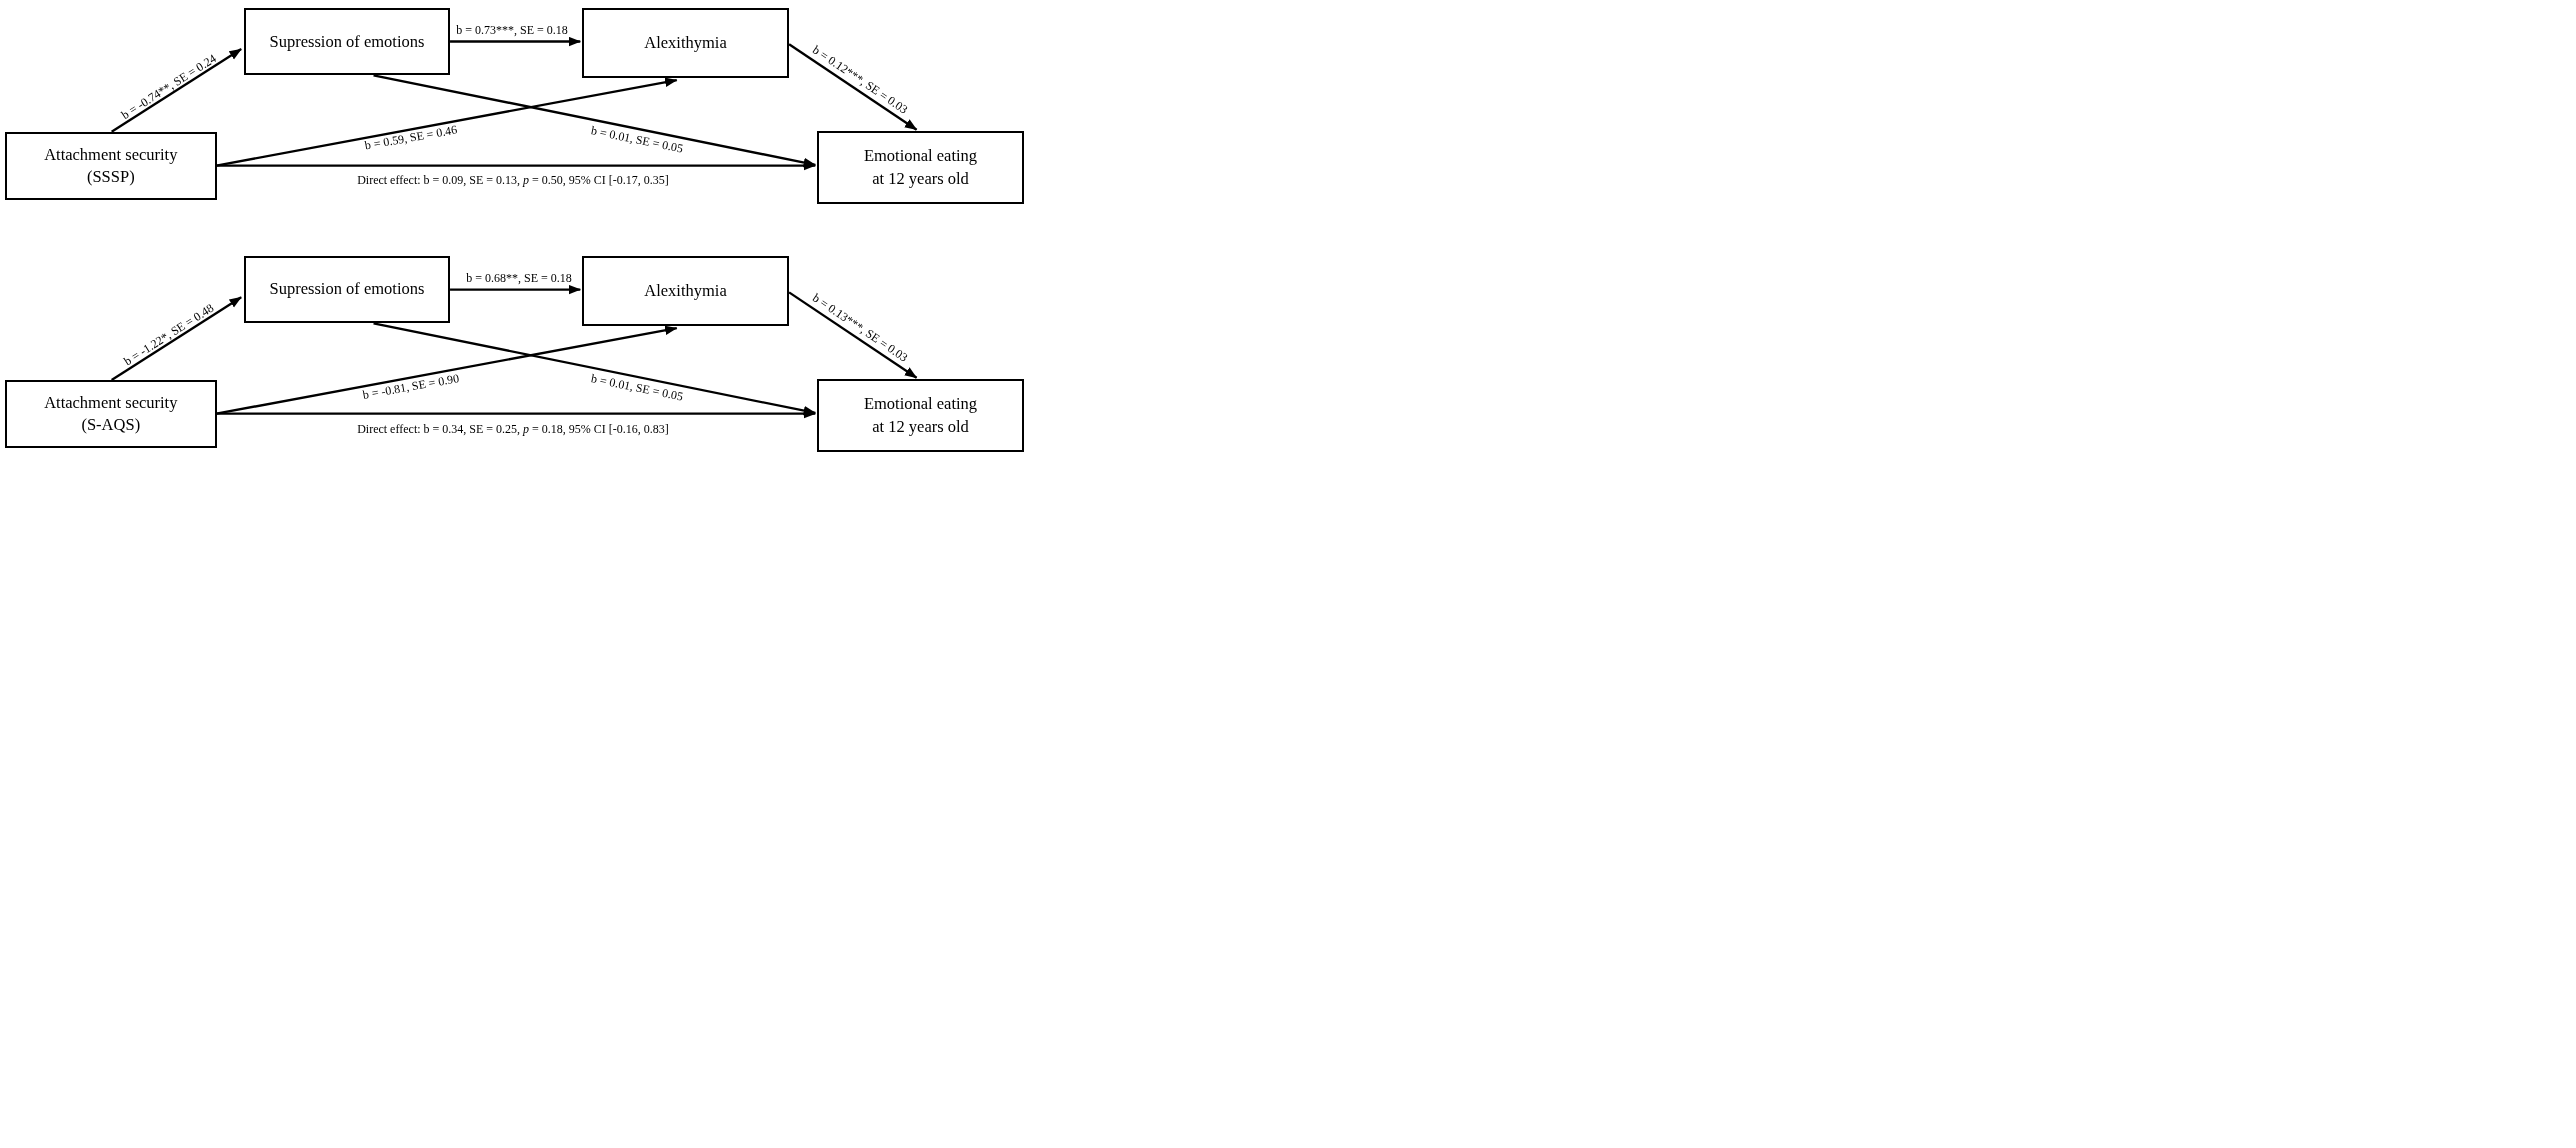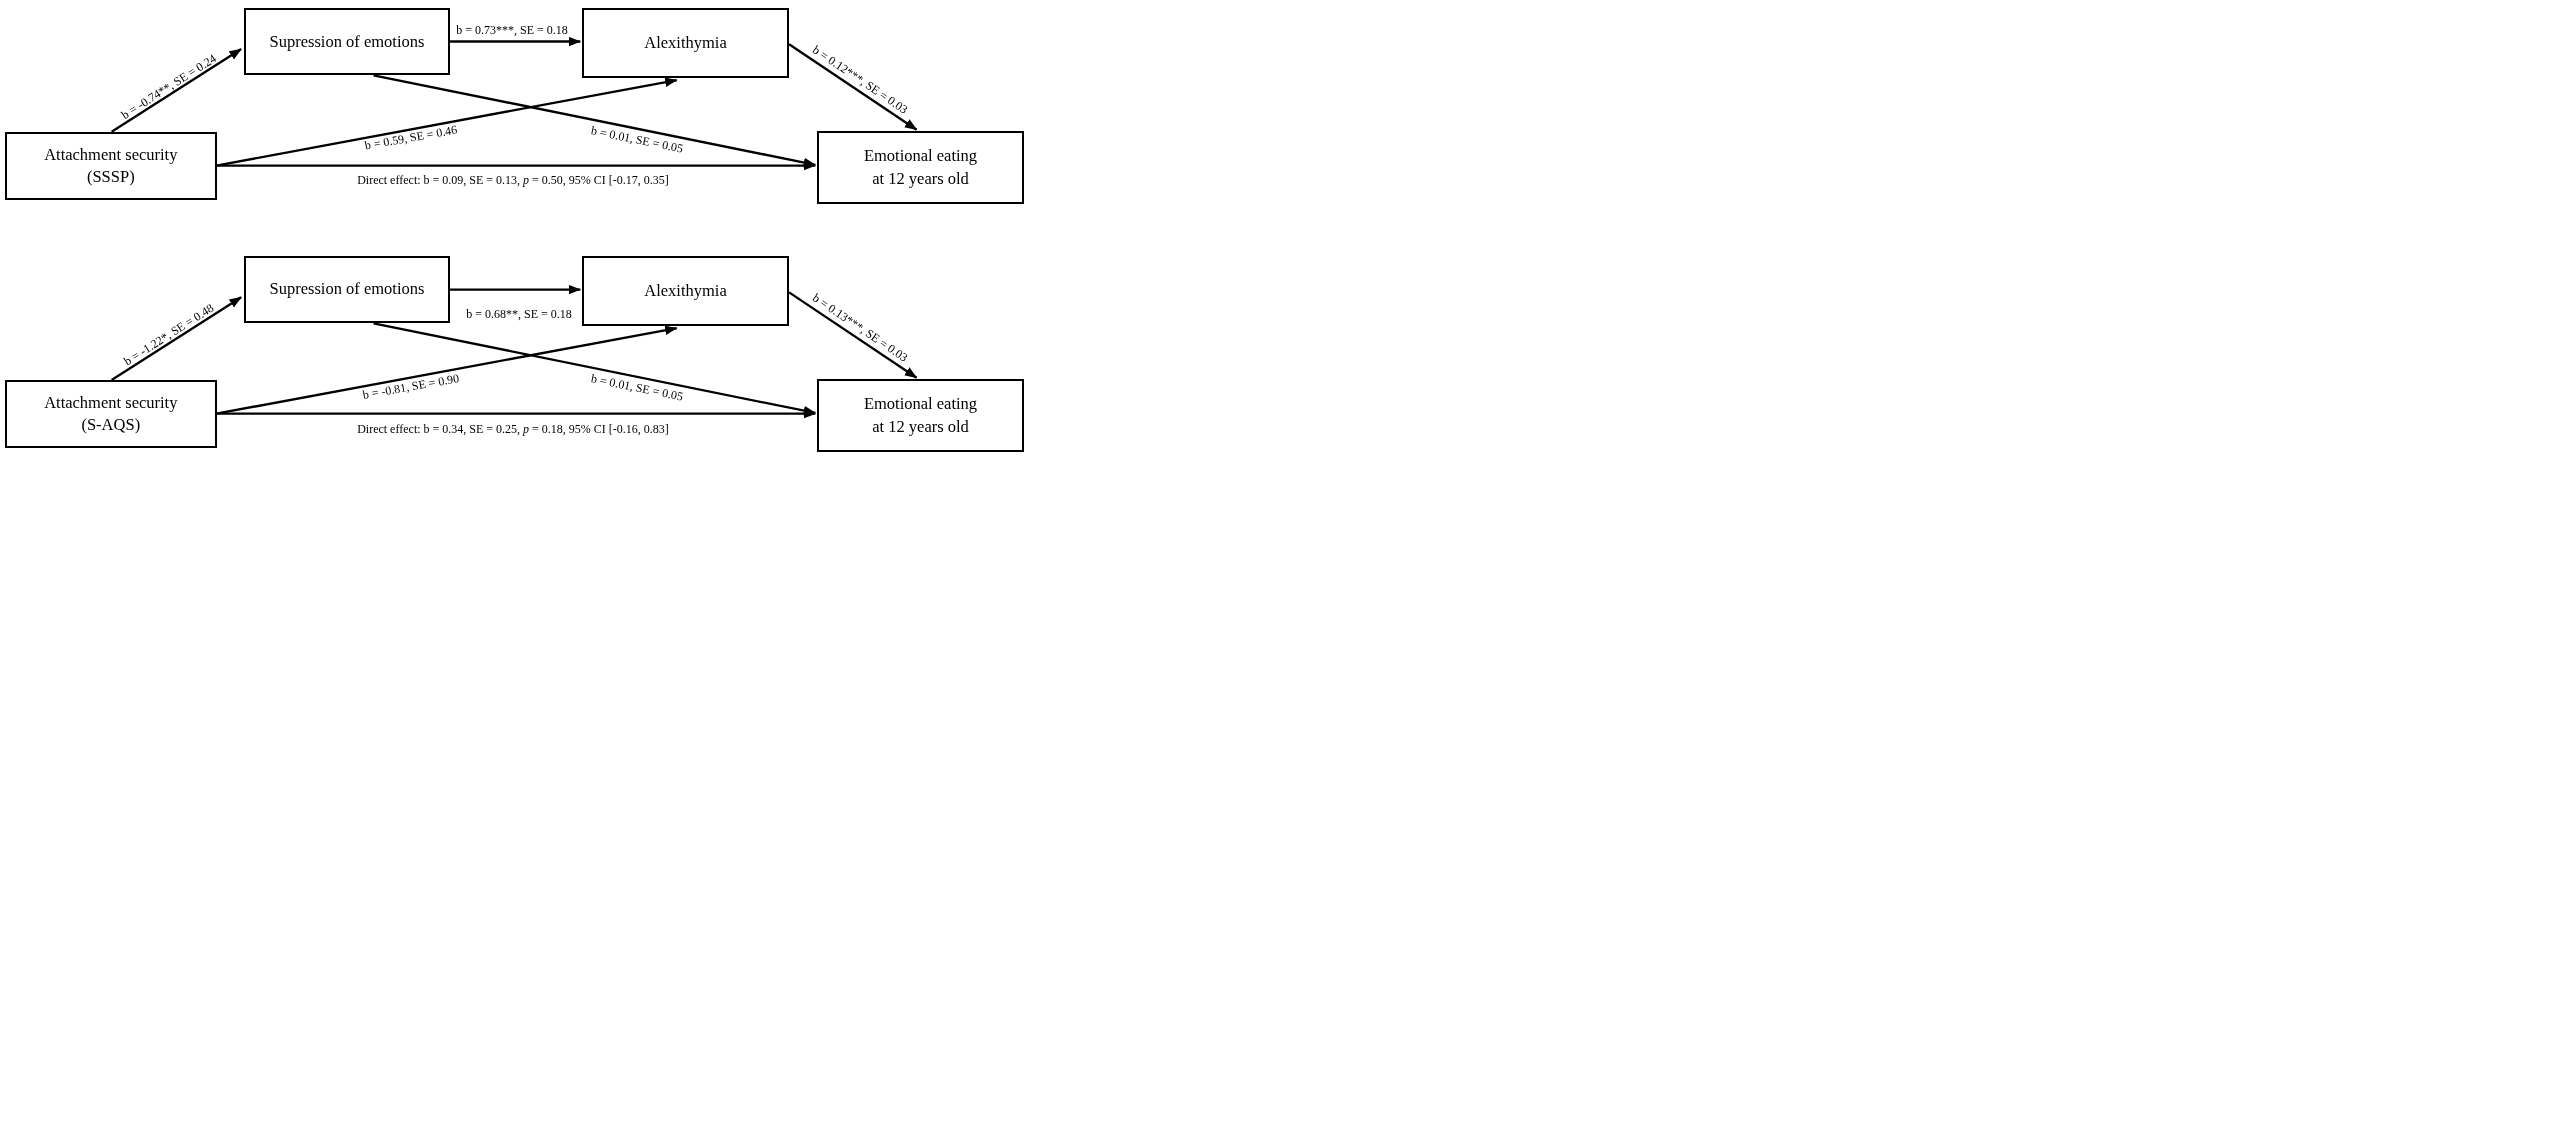--- a/index.html
+++ b/index.html
@@ -111,21 +111,21 @@
     </div>
     <div class="box" style="left:582px; top:256px; width:207px; height:70px;">
       <span>Alexithymia</span>
     </div>
     <div class="box" style="left:817px; top:379px; width:207px; height:73px;">
       <span>Emotional eating
 at 12 years old</span>
     </div>
 
     <div class="plabel" style="left:169px; top:335px; transform:translate(-50%,-50%) rotate(-32.5deg);">b = -1.22*, SE = 0.48</div>
-    <div class="plabel" style="left:519px; top:278px; transform:translate(-50%,-50%);margin-top:36px;">b = 0.68**, SE = 0.18</div>
+    <div class="plabel" style="left:519px; top:278px; transform:translate(-50%,-50%);">b = 0.68**, SE = 0.18</div>
     <div class="plabel" style="left:860px; top:328px; transform:translate(-50%,-50%) rotate(34deg);">b = 0.13***, SE = 0.03</div>
     <div class="plabel" style="left:411px; top:387px; transform:translate(-50%,-50%) rotate(-10deg);">b = -0.81, SE = 0.90</div>
     <div class="plabel" style="left:637px; top:388px; transform:translate(-50%,-50%) rotate(11.5deg);">b = 0.01, SE = 0.05</div>
 
     <div class="direct-label" style="left:513px; top:429px;">
       <span>Direct effect: b = 0.34, SE = 0.25, </span><span class="pvar">p</span><span> = 0.18, 95% CI [-0.16, 0.83]</span>
     </div>
   </div>
 
 </div>

